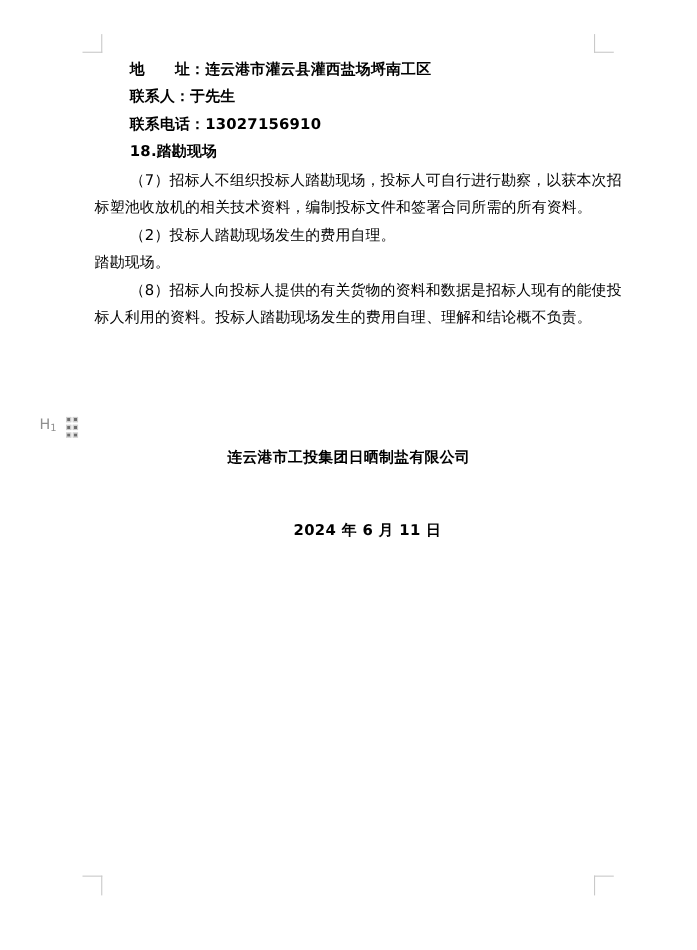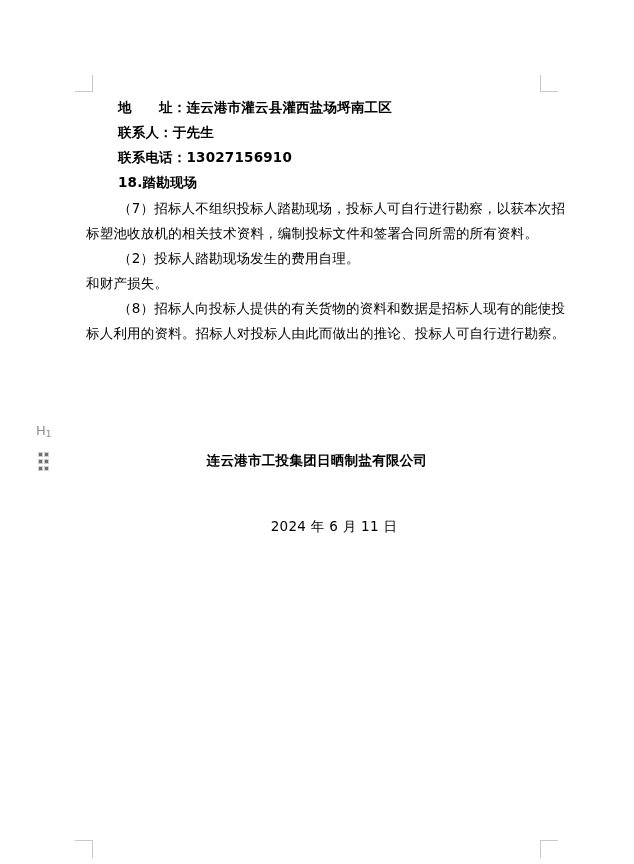--- a/index.html
+++ b/index.html
@@ -5,47 +5,47 @@
   html,body{margin:0;padding:0;}
   body{
     width:634px;height:864px;
     background:#ffffff;
     font-family:"DejaVu Sans","Liberation Sans",sans-serif;
     color:#000;
     position:relative;
     overflow:hidden;
   }
   .page{
-    position:absolute;left:0;top:0;width:634px;height:612px;background:#ffffff;margin-top:44px;
+    position:absolute;left:0;top:0;width:634px;height:612px;background:#ffffff;
   }
   
   .corner{position:absolute;width:17px;height:16px;border:0 solid #c9c9c9;}
   .corner.tl{left:75px;top:31px;border-right-width:1px;border-bottom-width:1px;}
   .corner.tr{left:540px;top:31px;border-left-width:1px;border-bottom-width:1px;}
   .corner.bl{left:75px;top:796px;height:17px;border-right-width:1px;border-top-width:1px;}
   .corner.br{left:540px;top:796px;height:17px;border-left-width:1px;border-top-width:1px;}
 
   .textblock{position:absolute;left:86px;top:51px;width:470px;}
   .line{
     height:25.15px;line-height:25.15px;
     font-size:13.5px;letter-spacing:0.2px;
     white-space:pre;cursor:text;
   }
   .line.indent{padding-left:32px;}
   .line.bold{font-weight:700;}
 
   .sig{
     position:absolute;left:86px;width:470px;
-    text-align:center;font-size:13.5px;letter-spacing:0.3px;line-height:16px;cursor:text;
+    text-align:center;font-size:13.5px;letter-spacing:0.3px;line-height:16px;cursor:text;font-weight:bold;
   }
   .sig.company{top:408px;font-weight:700;transform:translateX(-4px);}
   .sig.date{top:474px;transform:translateX(13px);}
 
   
-  .para-handle{position:absolute;left:36px;top:377px;display:flex;align-items:center;gap:7px;flex-direction:column;}
+  .para-handle{position:absolute;left:36px;top:377px;display:flex;align-items:center;gap:7px;}
   .h1-badge{color:#8f8f8f;font-size:13px;line-height:20px;cursor:pointer;user-select:none;}
   .h1-badge .lvl{font-size:9px;vertical-align:-2px;}
   .dot-grid{
     display:grid;grid-template-columns:3px 3px;grid-auto-rows:3px;
     column-gap:3px;row-gap:4px;cursor:grab;padding:2px;
   }
   .dot{width:3px;height:3px;background:#6e6e6e;outline:1px solid #cfcfcf;}
 </style>
 </head>
 <body>
@@ -58,23 +58,23 @@
   <div class="corner br"></div>
 
   <div class="textblock">
     <div class="line bold indent">地　　址：连云港市灌云县灌西盐场埒南工区</div>
     <div class="line bold indent">联系人：于先生</div>
     <div class="line bold indent">联系电话：13027156910</div>
     <div class="line bold indent">18.踏勘现场</div>
     <div class="line indent">（7）招标人不组织投标人踏勘现场，投标人可自行进行勘察，以获本次招</div>
     <div class="line">标塑池收放机的相关技术资料，编制投标文件和签署合同所需的所有资料。</div>
     <div class="line indent">（2）投标人踏勘现场发生的费用自理。</div>
-    <div class="line">和财产损失。</div>
+    <div class="line">踏勘现场。</div>
     <div class="line indent">（8）招标人向投标人提供的有关货物的资料和数据是招标人现有的能使投</div>
-    <div class="line">标人利用的资料。招标人对投标人由此而做出的推论、投标人可自行进行勘察。</div>
+    <div class="line">标人利用的资料。投标人踏勘现场发生的费用自理、理解和结论概不负责。</div>
   </div>
 
   <div class="para-handle">
     <span class="h1-badge"><span>H</span><span class="lvl">1</span></span>
     <span class="dot-grid">
       <span class="dot"></span>
       <span class="dot"></span>
       <span class="dot"></span>
       <span class="dot"></span>
       <span class="dot"></span>

